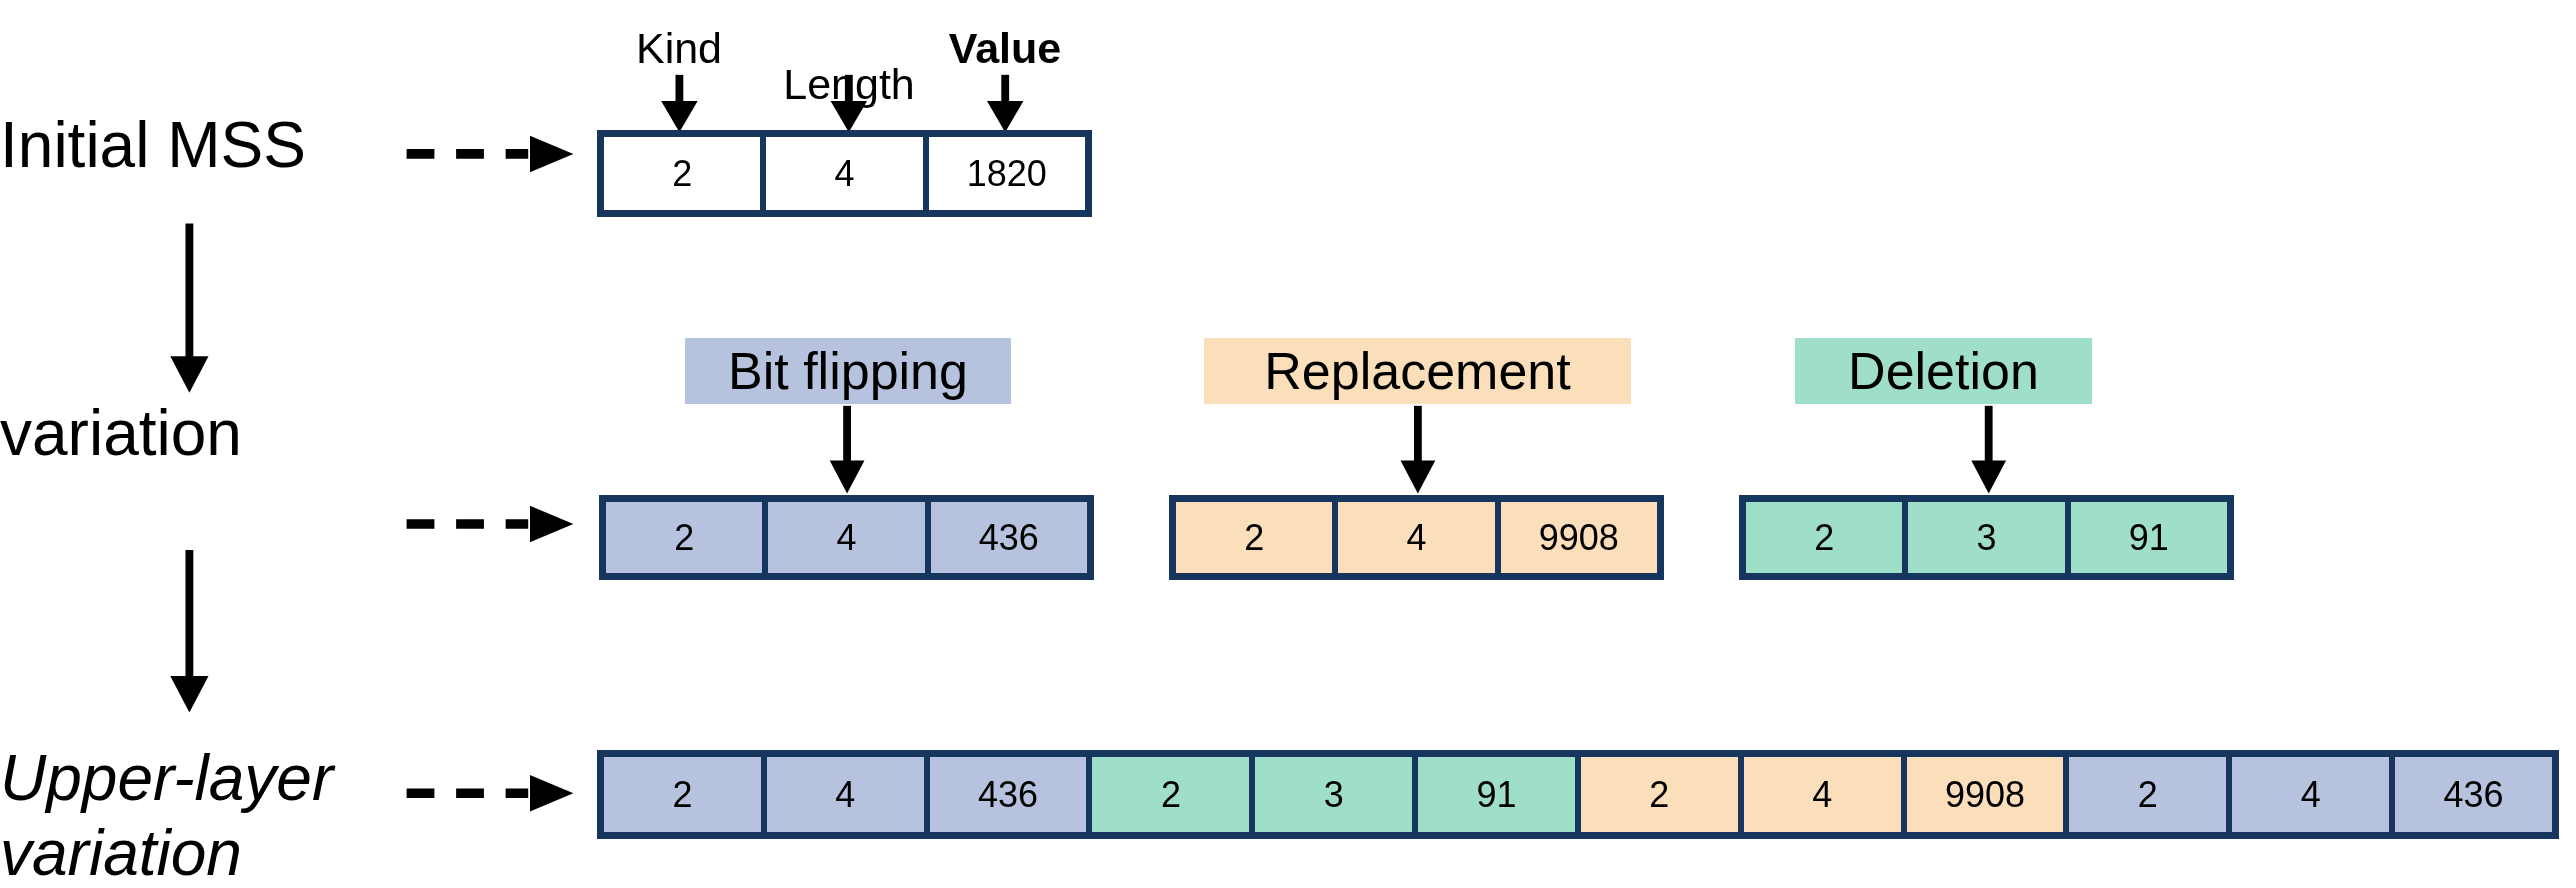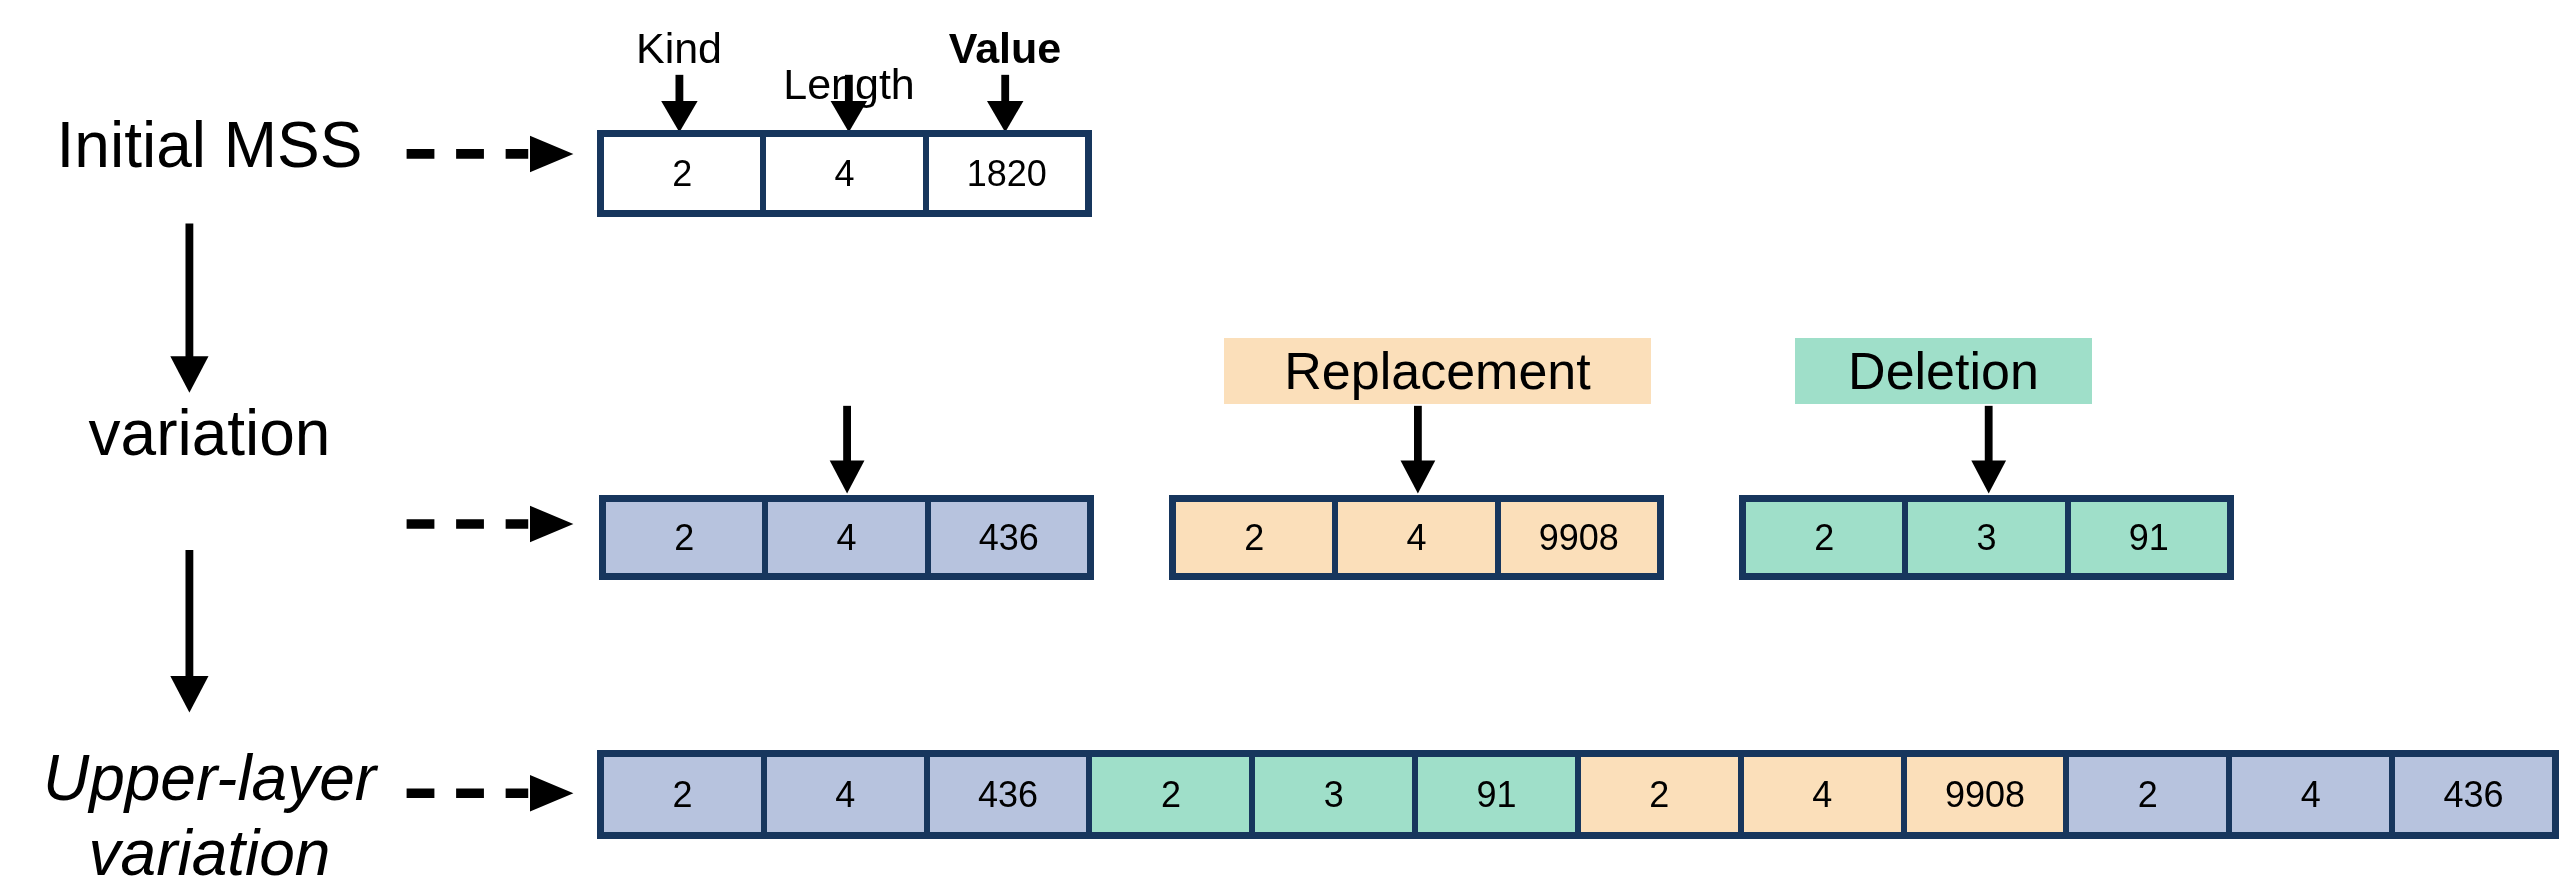--- a/index.html
+++ b/index.html
@@ -2,21 +2,21 @@
 <html style="--border-navy: #17365D; --bit-flipping-fill: #B7C3DE; --replacement-fill: #FBDFBA; --deletion-fill: #9FDFC9; --arrow-black: #000000; --text-black: #000000; --initial-cell-fill: #FFFFFF;font-size:14px"><head>
 <meta charset="utf-8">
 <style>
   html,body{margin:0;padding:0;background:#fff;}
   #canvas{
     position:relative;width:2576px;height:889px;background:#fff;overflow:hidden;
     font-family:"Liberation Sans",sans-serif;color:#000;
   }
   svg.overlay{position:absolute;left:0;top:0;width:2576px;height:889px;pointer-events:none;}
   .row-label{
-    position:absolute;text-align:center;font-size:64px;line-height:75px;color:#000;padding-left:16px;
+    position:absolute;font-size:64px;line-height:75px;color:#000;
   }
   .field-label{
     position:absolute;top:24px;transform:translateX(-50%);font-size:43px;line-height:49px;color:#000;white-space:nowrap;
   }
   .mut-label{
     position:absolute;display:flex;align-items:center;justify-content:center;
     font-size:52px;color:#000;white-space:nowrap;
   }
   .opt-table{
     position:absolute;display:flex;box-sizing:border-box;
@@ -103,21 +103,24 @@
   <span class="field-label" style="left:679px;">Kind</span>
   <span class="field-label" style="left:849px;margin-top:36px;">Length</span>
   <span class="field-label" style="left:1005px;font-weight:bold;">Value</span>
 
   <div class="opt-table" style="left:597px;top:130px;width:495px;height:87px;">
     <div class="cell bg-white">2</div>
     <div class="cell bg-white">4</div>
     <div class="cell bg-white">1820</div>
   </div>
 
-  <div class="mut-label bg-orange" style="left:1204px;top:338px;width:427px;height:66px;margin-left:20px;">
+  <div class="mut-label bg-blue" style="left:685px;top:338px;width:326px;height:66px;">
+    <span>Bit flipping</span>
+  </div>
+  <div class="mut-label bg-orange" style="left:1204px;top:338px;width:427px;height:66px;">
     <span>Replacement</span>
   </div>
   <div class="mut-label bg-green" style="left:1795px;top:338px;width:297px;height:66px;">
     <span>Deletion</span>
   </div>
 
   <div class="opt-table" style="left:599px;top:495px;width:495px;height:85px;">
     <div class="cell bg-blue">2</div>
     <div class="cell bg-blue">4</div>
     <div class="cell bg-blue">436</div>

